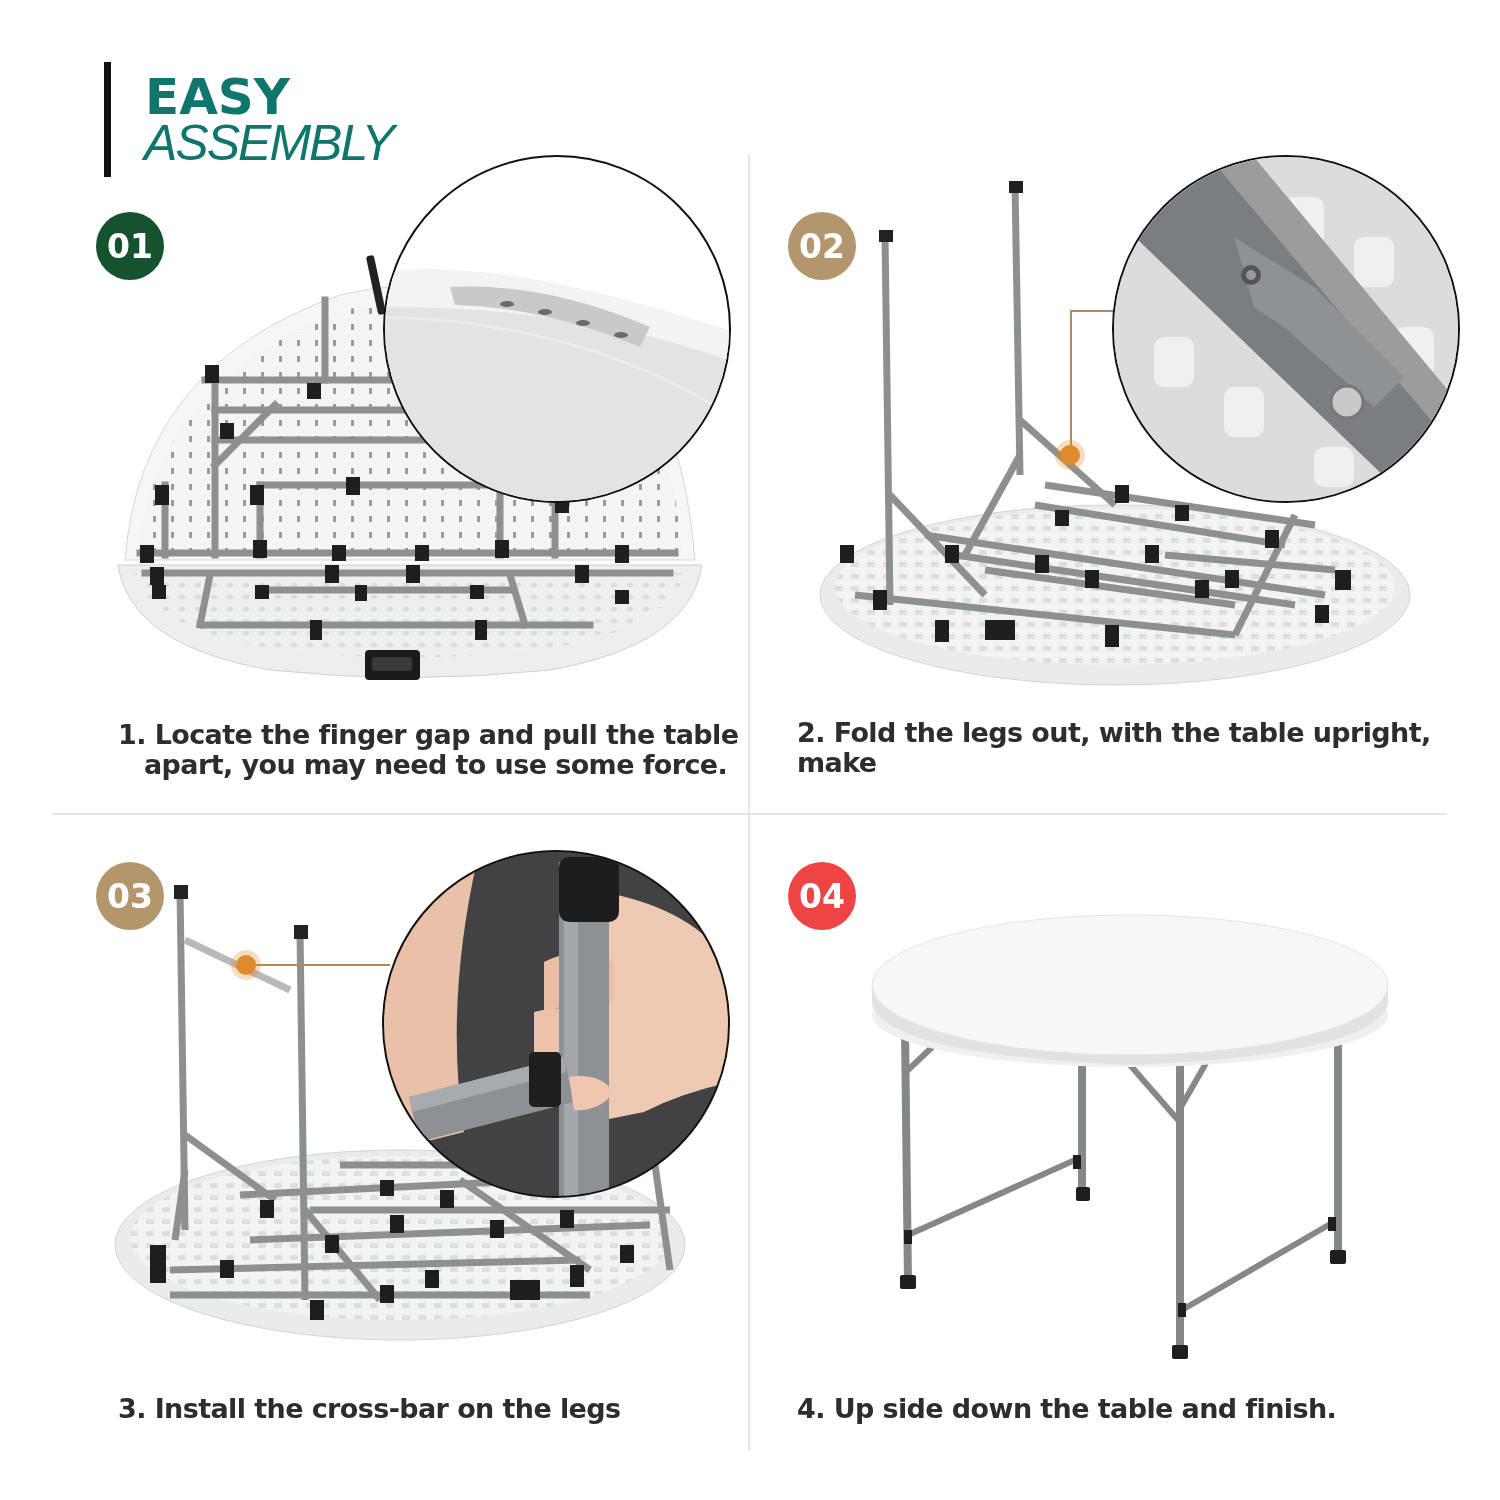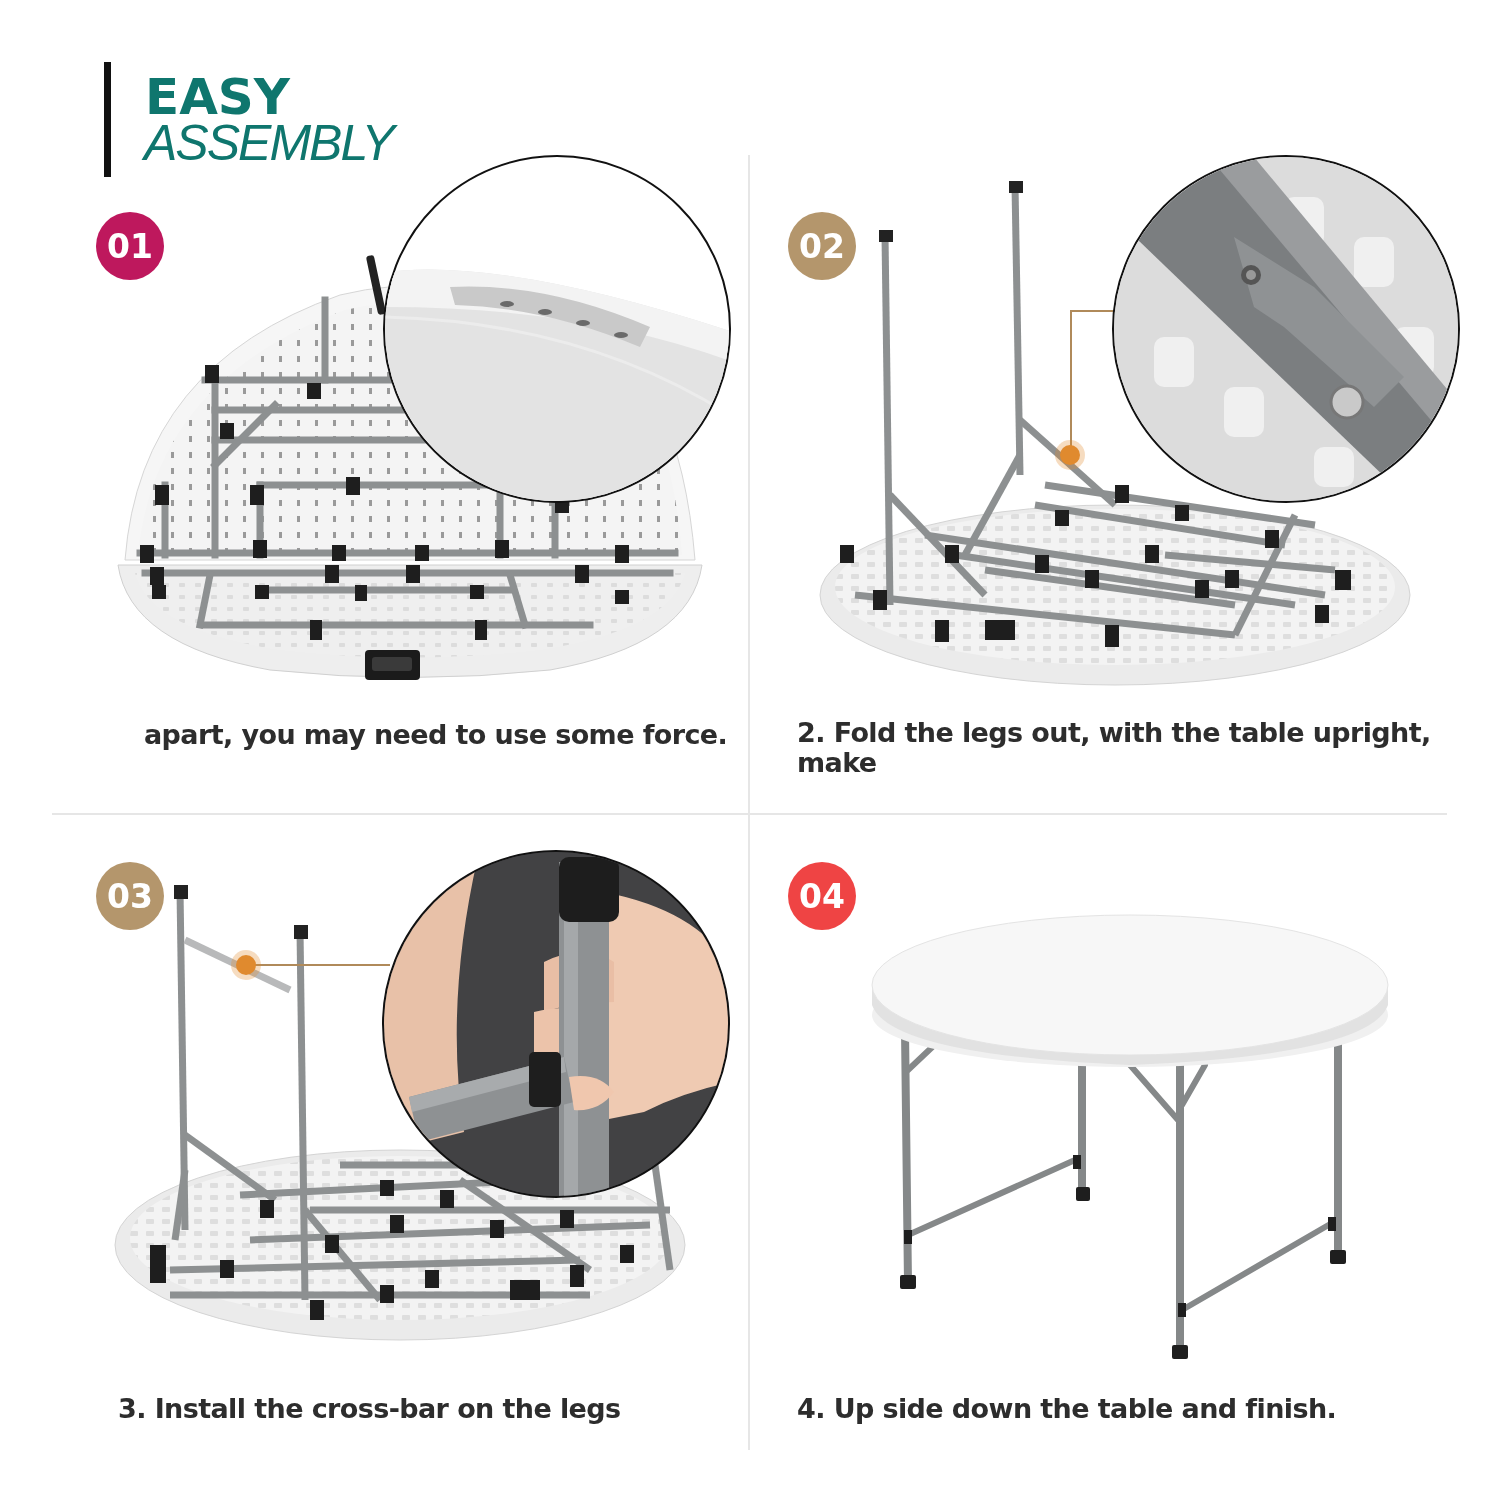--- a/index.html
+++ b/index.html
@@ -113,23 +113,24 @@
       <g fill="#6a6a6a">
         <ellipse cx="122" cy="147" rx="7" ry="3"></ellipse>
           <ellipse cx="160" cy="155" rx="7" ry="3"></ellipse>
         <ellipse cx="198" cy="166" rx="7" ry="3"></ellipse>
           <ellipse cx="236" cy="178" rx="7" ry="3"></ellipse>
       </g>
       <path d="M0,160 Q200,165 348,260" stroke="#ececec" stroke-width="3" fill="none"></path>
     </svg>
   </div>
 
-  <div class="badge" style="left:96px;top:212px;background:#be185d;">01</div>
+  <div class="badge" style="left:96px;top:212px;background:#14532d;">01</div>
 
   <div class="caption" style="left:118px;top:720px;">
+    <span>1. Locate the finger gap and pull the table</span>
     <span class="l2" style="padding-left:26px;">apart, you may need to use some force.</span>
   </div>
 </div>
 
 <div>
   <svg class="illus" style="left:815px;top:175px" width="610" height="515" viewBox="0 0 610 515">
     <defs>
       <pattern id="holes2" width="16" height="12" patternUnits="userSpaceOnUse">
         <rect width="16" height="12" fill="#f3f3f3"></rect>
         <rect x="4" y="3" width="8" height="5" rx="1" fill="#dedede"></rect>

